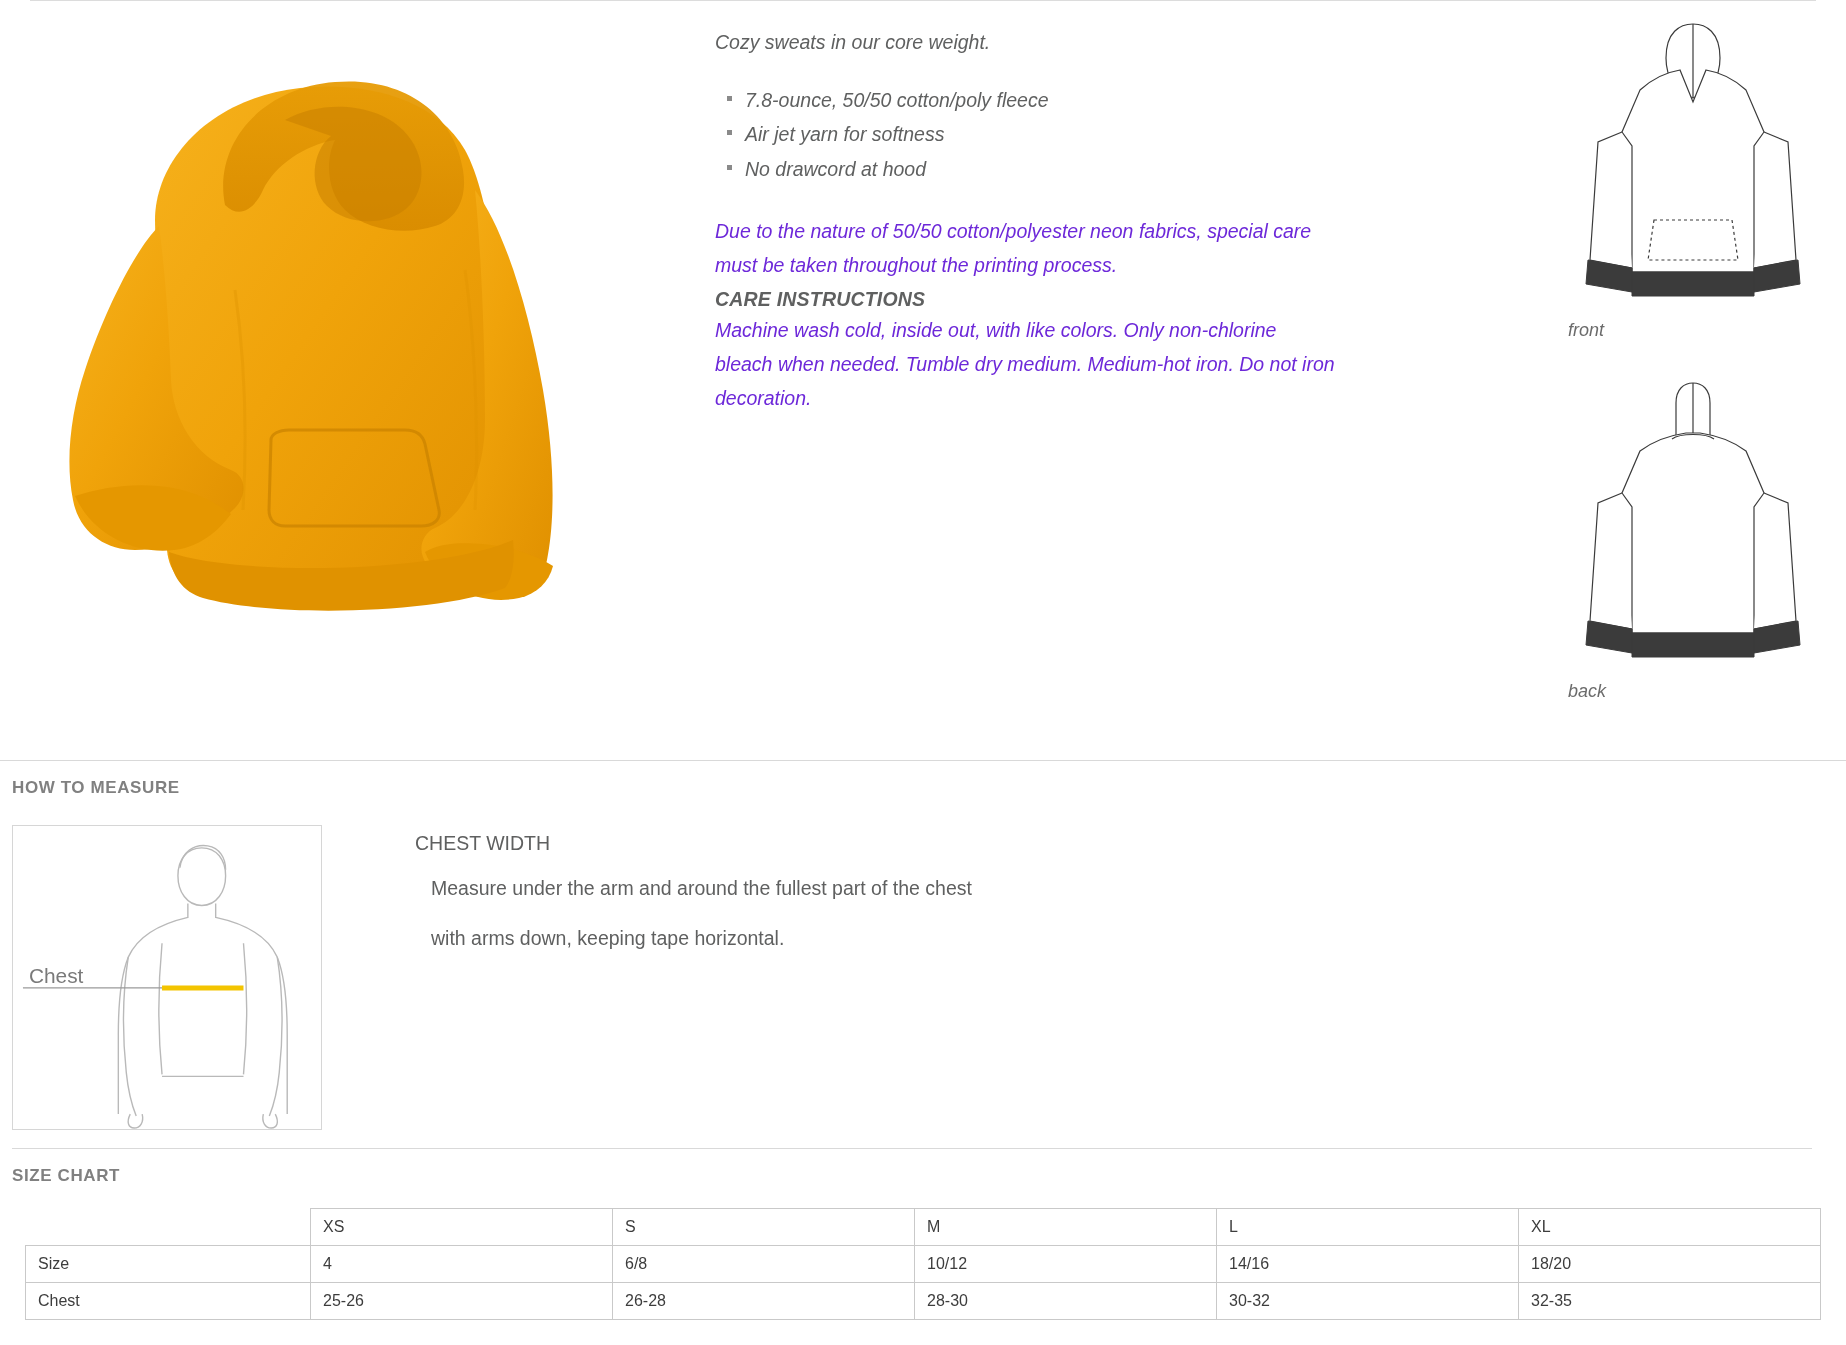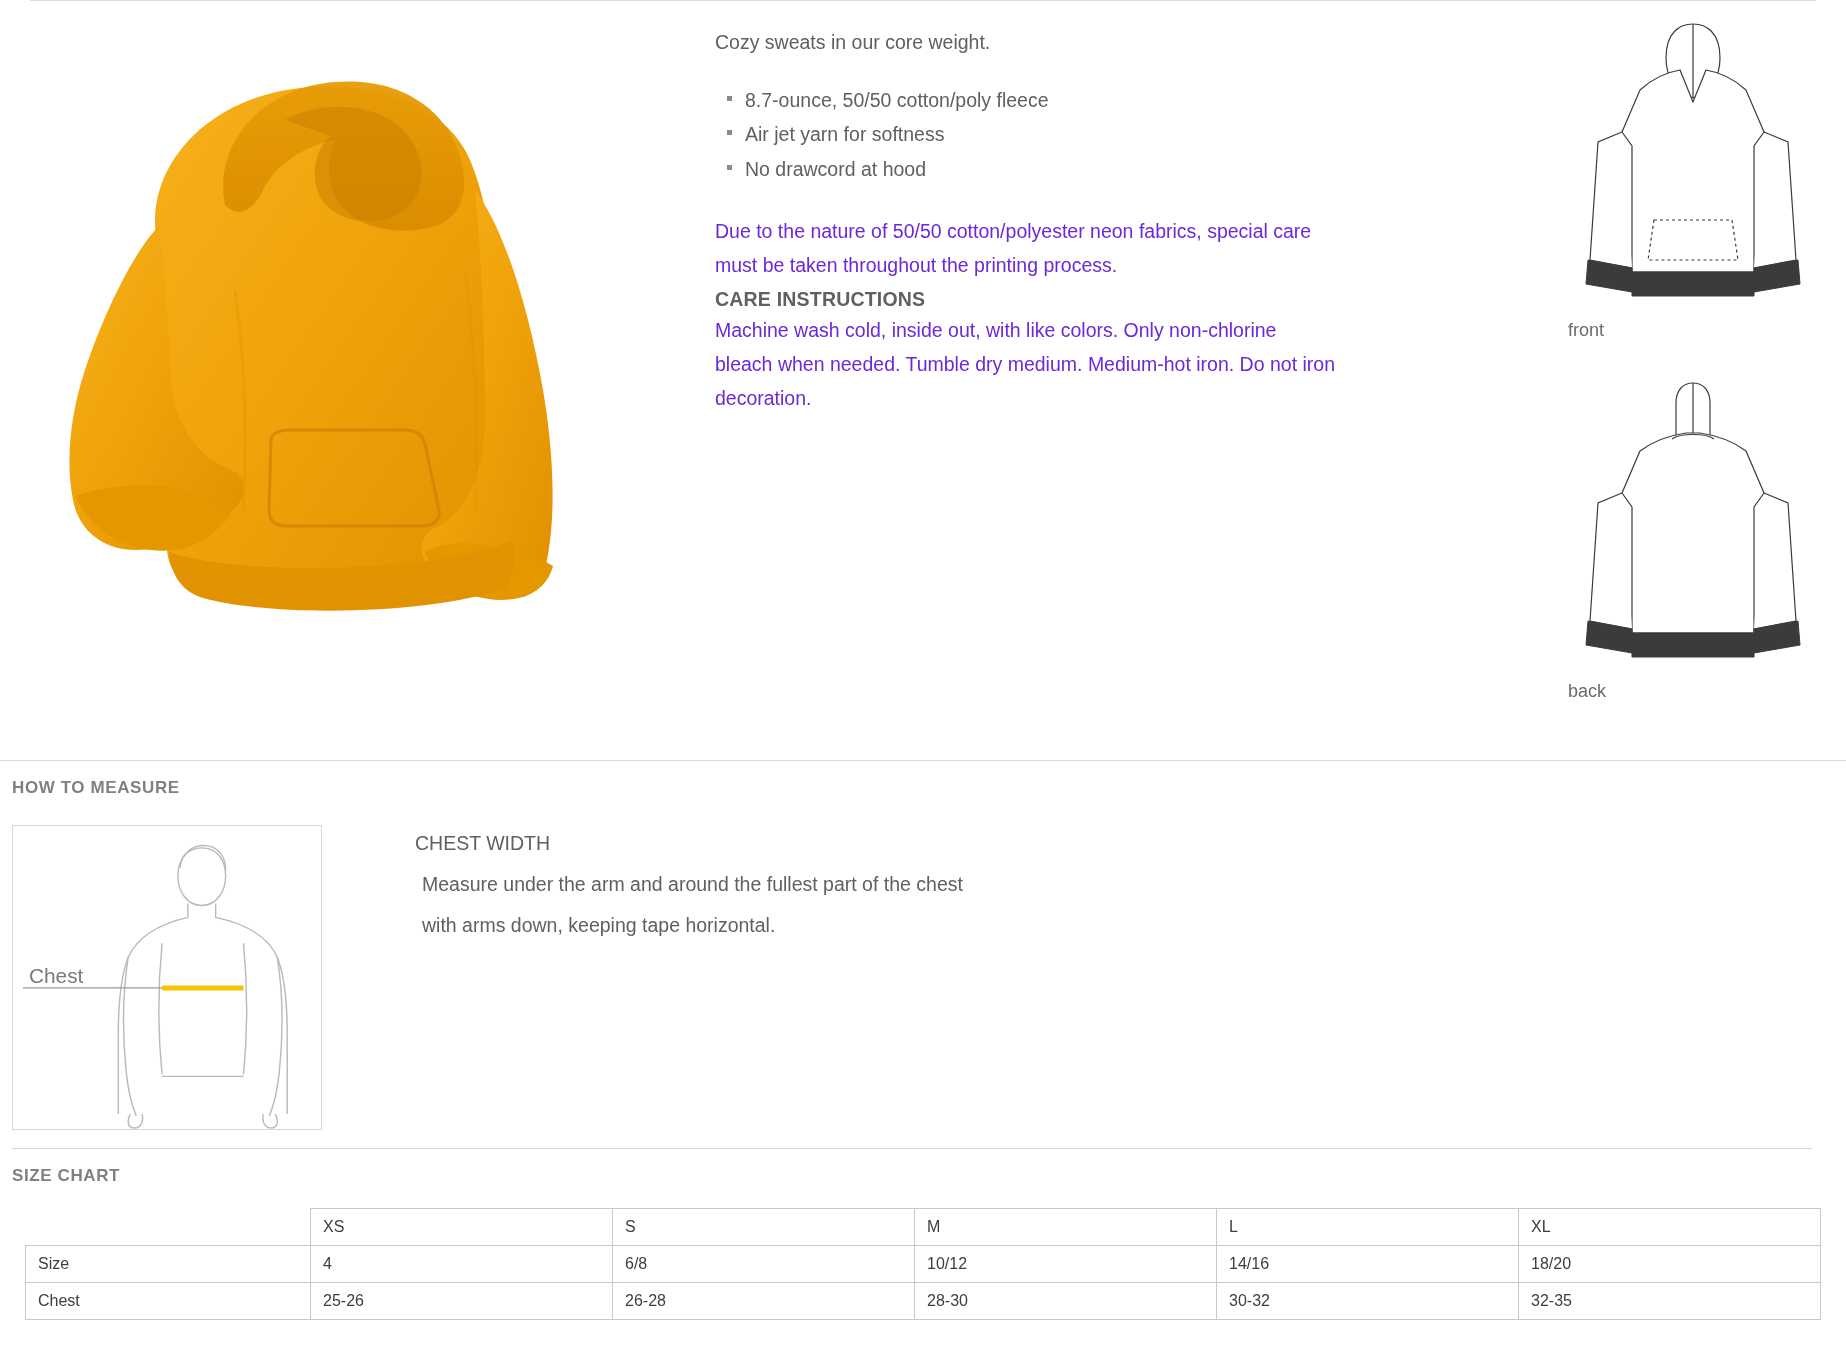--- a/index.html
+++ b/index.html
@@ -14,21 +14,21 @@
     overflow: hidden;
   }
   .top-rule {
     position: absolute;
     left: 30px; top: 0; width: 1786px; height: 1px;
     background: #dcdcdc;
   }
   
   .product-section {
     position: absolute;
-    left: 0; top: 10px; width: 1846px; height: 735px;
+    left: 0; top: 10px; width: 1846px; height: 735px; font-style: italic;
   }
   .hoodie-photo {
     position: absolute;
     left: 35px; top: 30px;
     width: 600px; height: 580px;
   }
   .desc {
     position: absolute;
     left: 715px; top: 18px;
     width: 620px;
@@ -117,21 +117,21 @@
   .measure-text h3 {
     font-size: 19.5px;
     font-weight: normal;
     color: #5f6060;
     margin: 0 0 12px 0;
   }
   .measure-text p {
     font-size: 19.5px;
     color: #5f6060;
     line-height: 1.75;
-    margin: 7px;
+    margin: 16px;
   }
   
   .size-table {
     position: absolute;
     left: 25px; top: 1208px;
     width: 1796px;
     border-collapse: collapse;
     font-size: 16px;
     color: #3d3d3d;
   }
@@ -212,21 +212,21 @@
                C400 574 240 578 168 558 C148 552 136 536 134 512 Z" fill="#e09200"></path>
 
       <path d="M200 250 C210 320 212 400 208 470" stroke="#dd9200" stroke-width="3" fill="none" opacity="0.35"></path>
       <path d="M430 230 C440 300 444 400 440 470" stroke="#dd9200" stroke-width="3" fill="none" opacity="0.3"></path>
     </svg>
   </div>
 
   <div class="desc">
     <p class="lead">Cozy sweats in our core weight.</p>
     <ul>
-      <li>8.7-ounce, 50/50 cotton/poly fleece</li>
+      <li>7.8-ounce, 50/50 cotton/poly fleece</li>
       <li>Air jet yarn for softness</li>
       <li>No drawcord at hood</li>
     </ul>
     <p class="para">Due to the nature of 50/50 cotton/polyester neon fabrics, special care must be taken throughout the printing process.</p>
     <div class="care-head">CARE INSTRUCTIONS</div>
     <p class="para">Machine wash cold, inside out, with like colors. Only non-chlorine bleach when needed. Tumble dry medium. Medium-hot iron. Do not iron decoration.</p>
   </div>
 
   <div class="linedraw-col">
 

